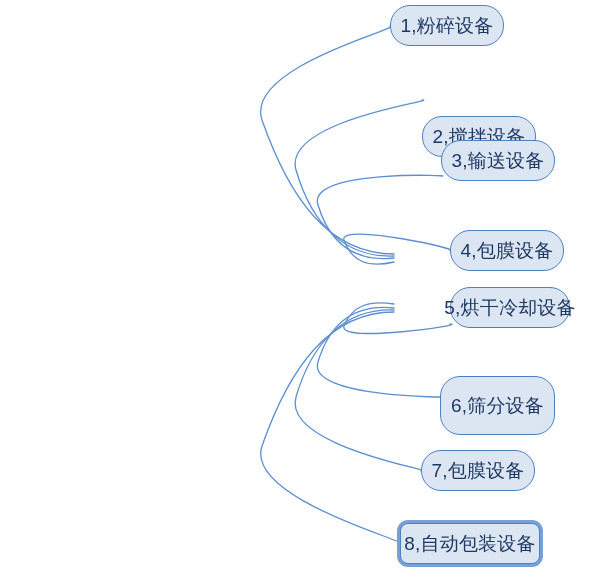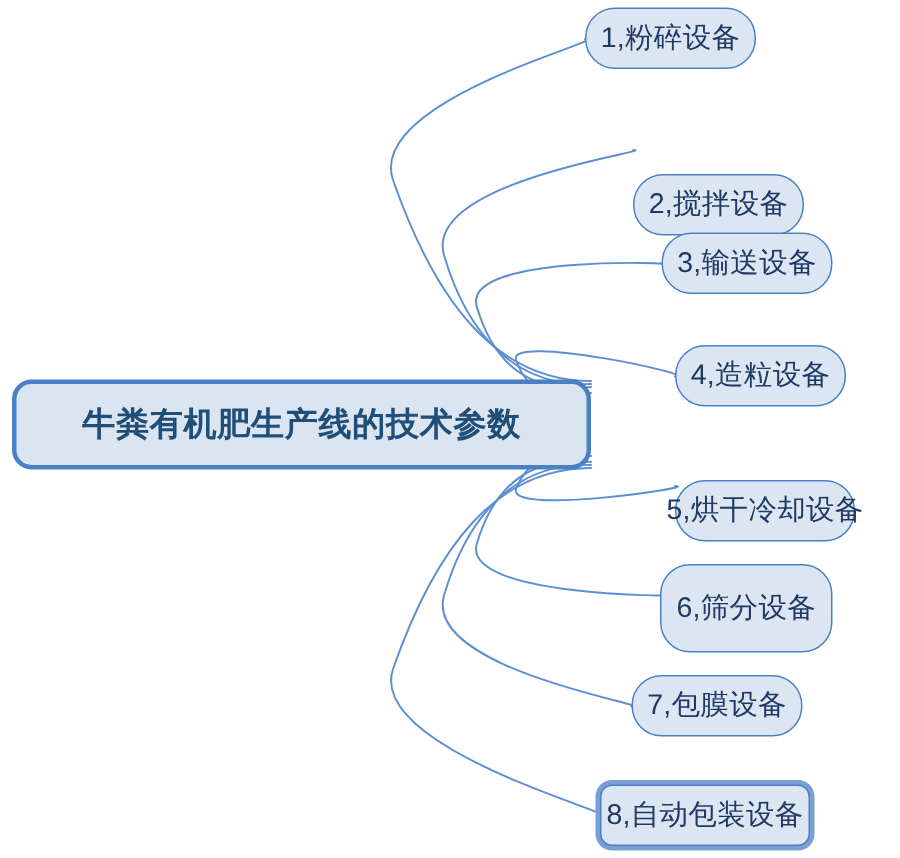--- a/index.html
+++ b/index.html
@@ -68,38 +68,35 @@
       <path d="M 394 254 C 330 254 290 200 262 120 C 244 66 410 26 390 26" fill="none" stroke="#5b8fd0" stroke-width="1.3" stroke-linecap="round"></path>
       <path d="M 394 256 C 345 258 312 225 296 170 C 282 120 442 100 422 100" fill="none" stroke="#5b8fd0" stroke-width="1.3" stroke-linecap="round"></path>
       <path d="M 394 258 C 355 262 330 245 318 205 C 306 168 461 176 441 176" fill="none" stroke="#5b8fd0" stroke-width="1.3" stroke-linecap="round"></path>
       <path d="M 394 262 C 368 268 352 262 344 240 C 338 222 470 251 450 251" fill="none" stroke="#5b8fd0" stroke-width="1.3" stroke-linecap="round"></path>
       <path d="M 394 304 C 368 300 352 306 344 326 C 338 344 470 324 450 324" fill="none" stroke="#5b8fd0" stroke-width="1.3" stroke-linecap="round"></path>
       <path d="M 394 308 C 355 304 330 322 318 362 C 306 399 460 397 440 397" fill="none" stroke="#5b8fd0" stroke-width="1.3" stroke-linecap="round"></path>
       <path d="M 394 310 C 345 308 312 342 296 397 C 282 447 441 471 421 471" fill="none" stroke="#5b8fd0" stroke-width="1.3" stroke-linecap="round"></path>
       <path d="M 394 312 C 330 312 290 366 262 446 C 244 500 420 544 400 544" fill="none" stroke="#5b8fd0" stroke-width="1.3" stroke-linecap="round"></path>
     </svg>
 
-  <div class="node central" id="central-node" style="left: 8px; top: 253px; width: 386px; height: 60px;">
-    <span class="node-label">牛粪有机肥生产线的技术参数</span>
-  </div>
 
   <div id="branch-layer">
       <div class="node" style="left: 390px; top: 5px; width: 114px; height: 41px;">
         <span class="node-label">1,粉碎设备</span>
       </div>
       <div class="node" style="left: 422px; top: 80px; width: 114px; height: 41px; margin-top: 36px;">
         <span class="node-label">2,搅拌设备</span>
       </div>
-      <div class="node" style="left: 441px; top: 155px; width: 114px; height: 41px;">
+      <div class="node" style="left: 441px; top: 140px; width: 114px; height: 41px;">
         <span class="node-label">3,输送设备</span>
       </div>
       <div class="node" style="left: 450px; top: 230px; width: 114px; height: 41px;">
-        <span class="node-label">4,造粒设备</span>
+        <span class="node-label">4,包膜设备</span>
       </div>
-      <div class="node" style="left: 450px; top: 320px; width: 120px; height: 41px;">
+      <div class="node" style="left: 450px; top: 287px; width: 120px; height: 41px;">
         <span class="node-label">5,烘干冷却设备</span>
       </div>
       <div class="node" style="left: 440px; top: 376px; width: 115px; height: 59px;">
         <span class="node-label">6,筛分设备</span>
       </div>
       <div class="node" style="left: 421px; top: 450px; width: 114px; height: 41px;">
         <span class="node-label">7,包膜设备</span>
       </div>
       <div class="node selected" style="left: 400px; top: 523px; width: 140px; height: 41px;">
         <span class="node-label">8,自动包装设备</span>

